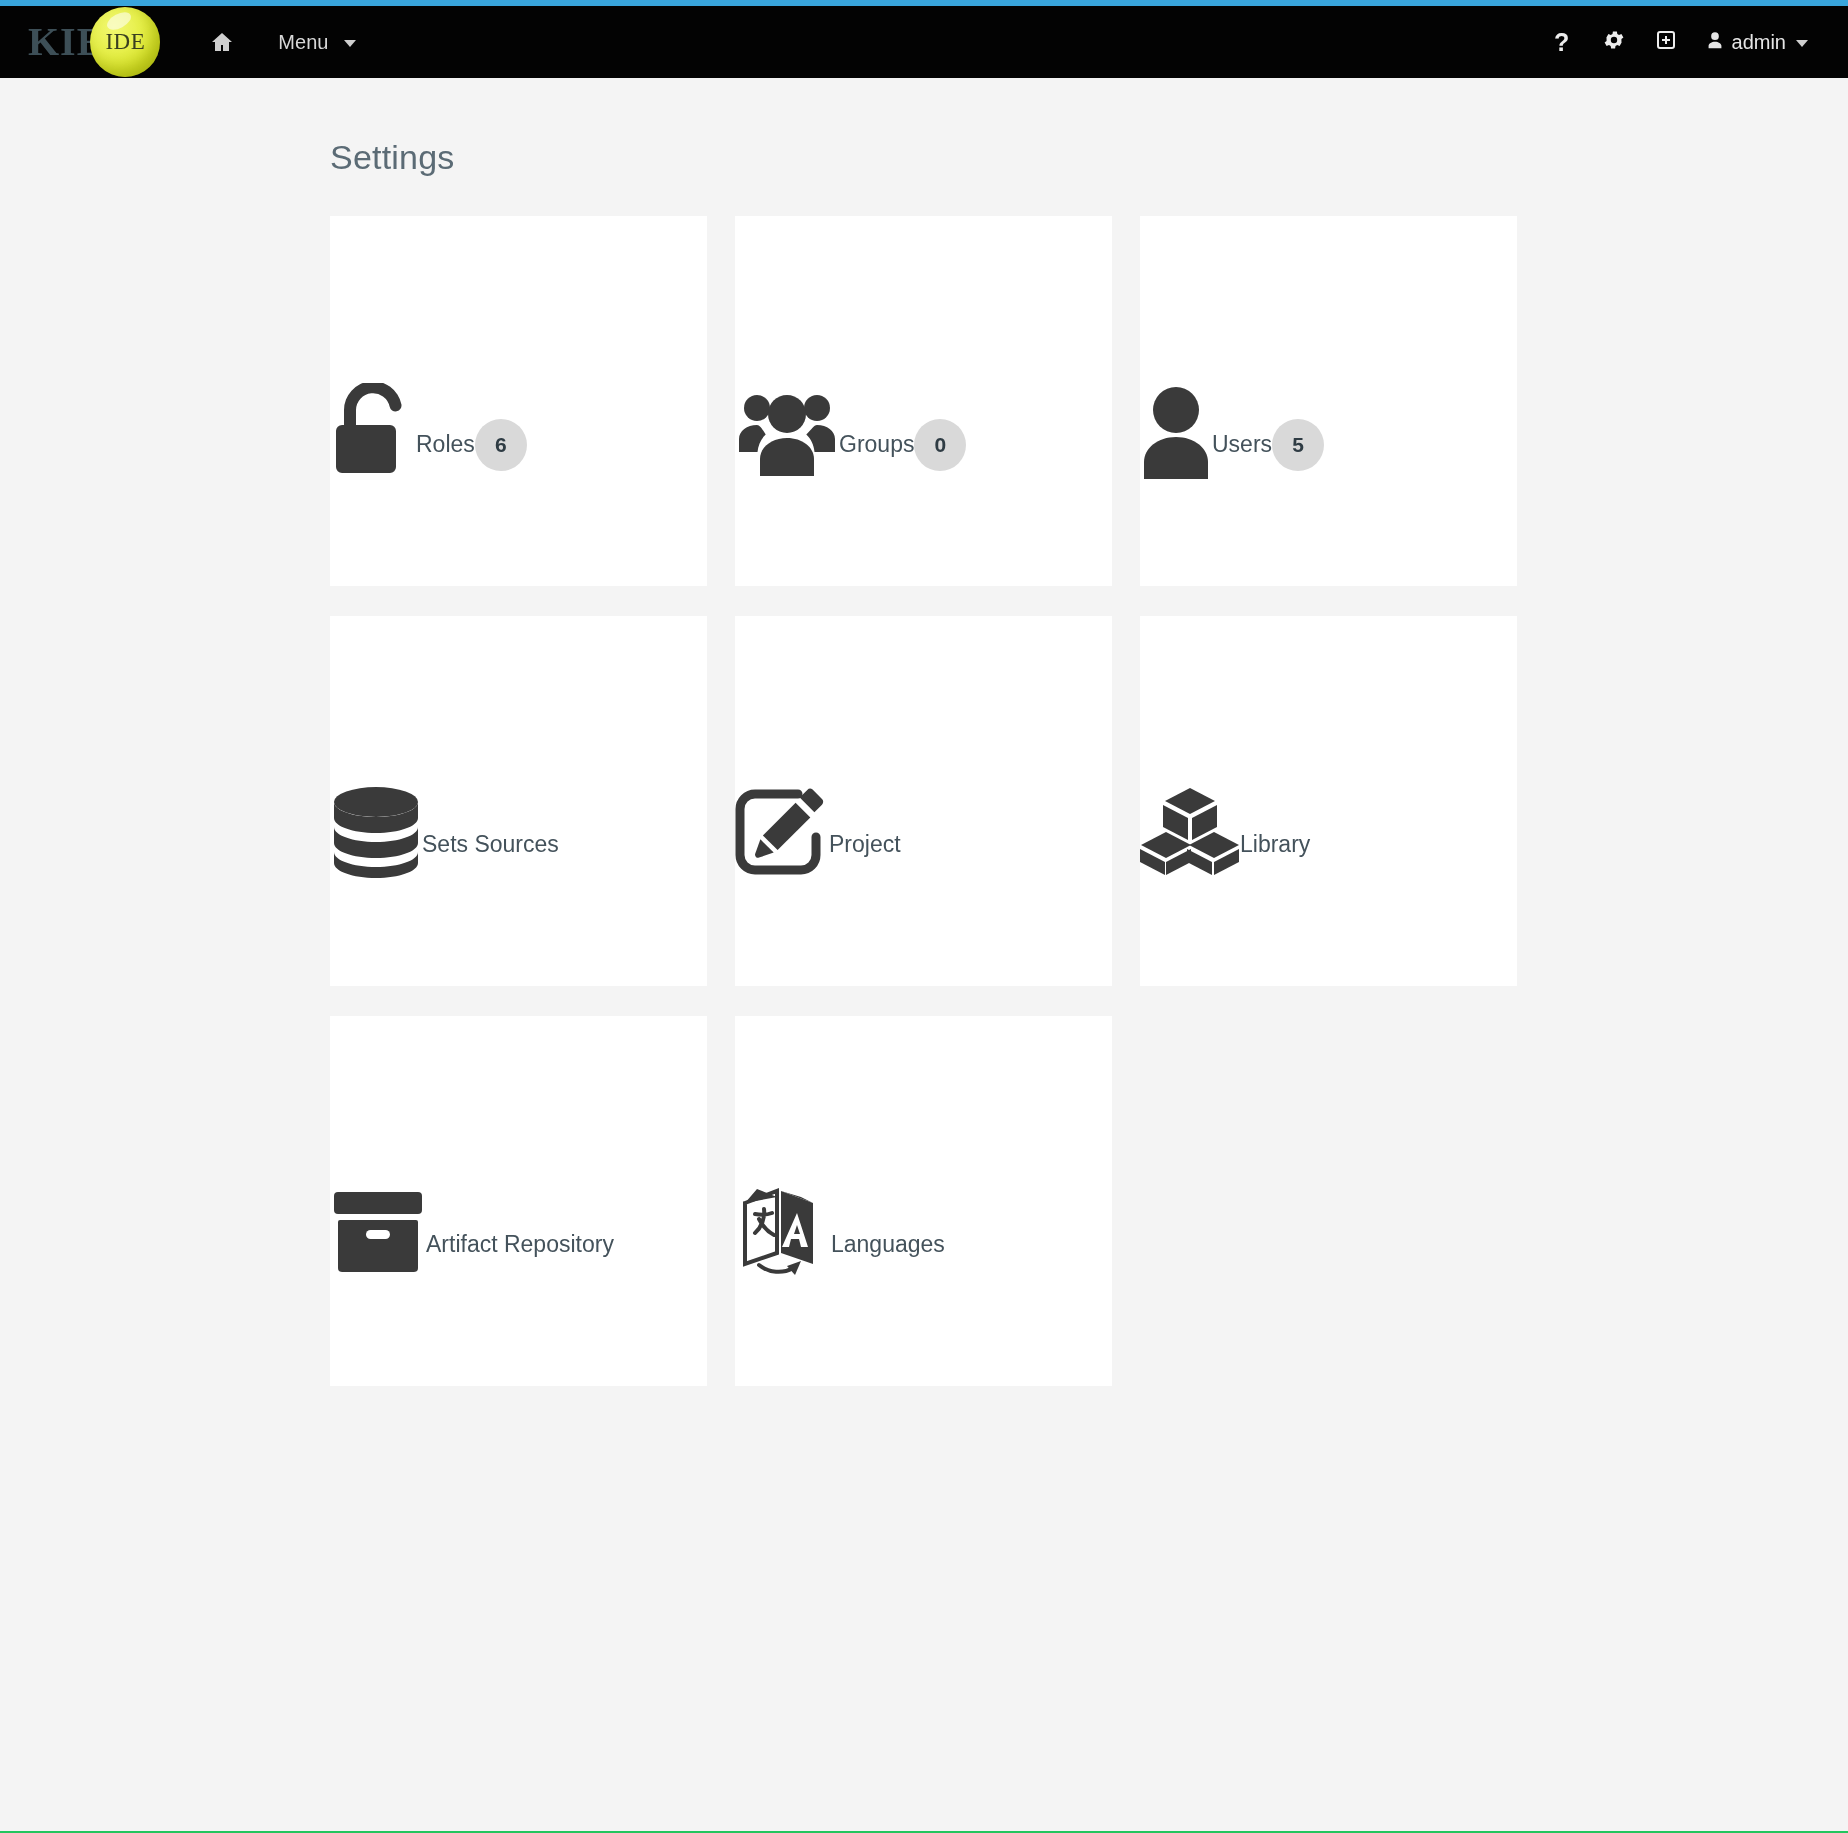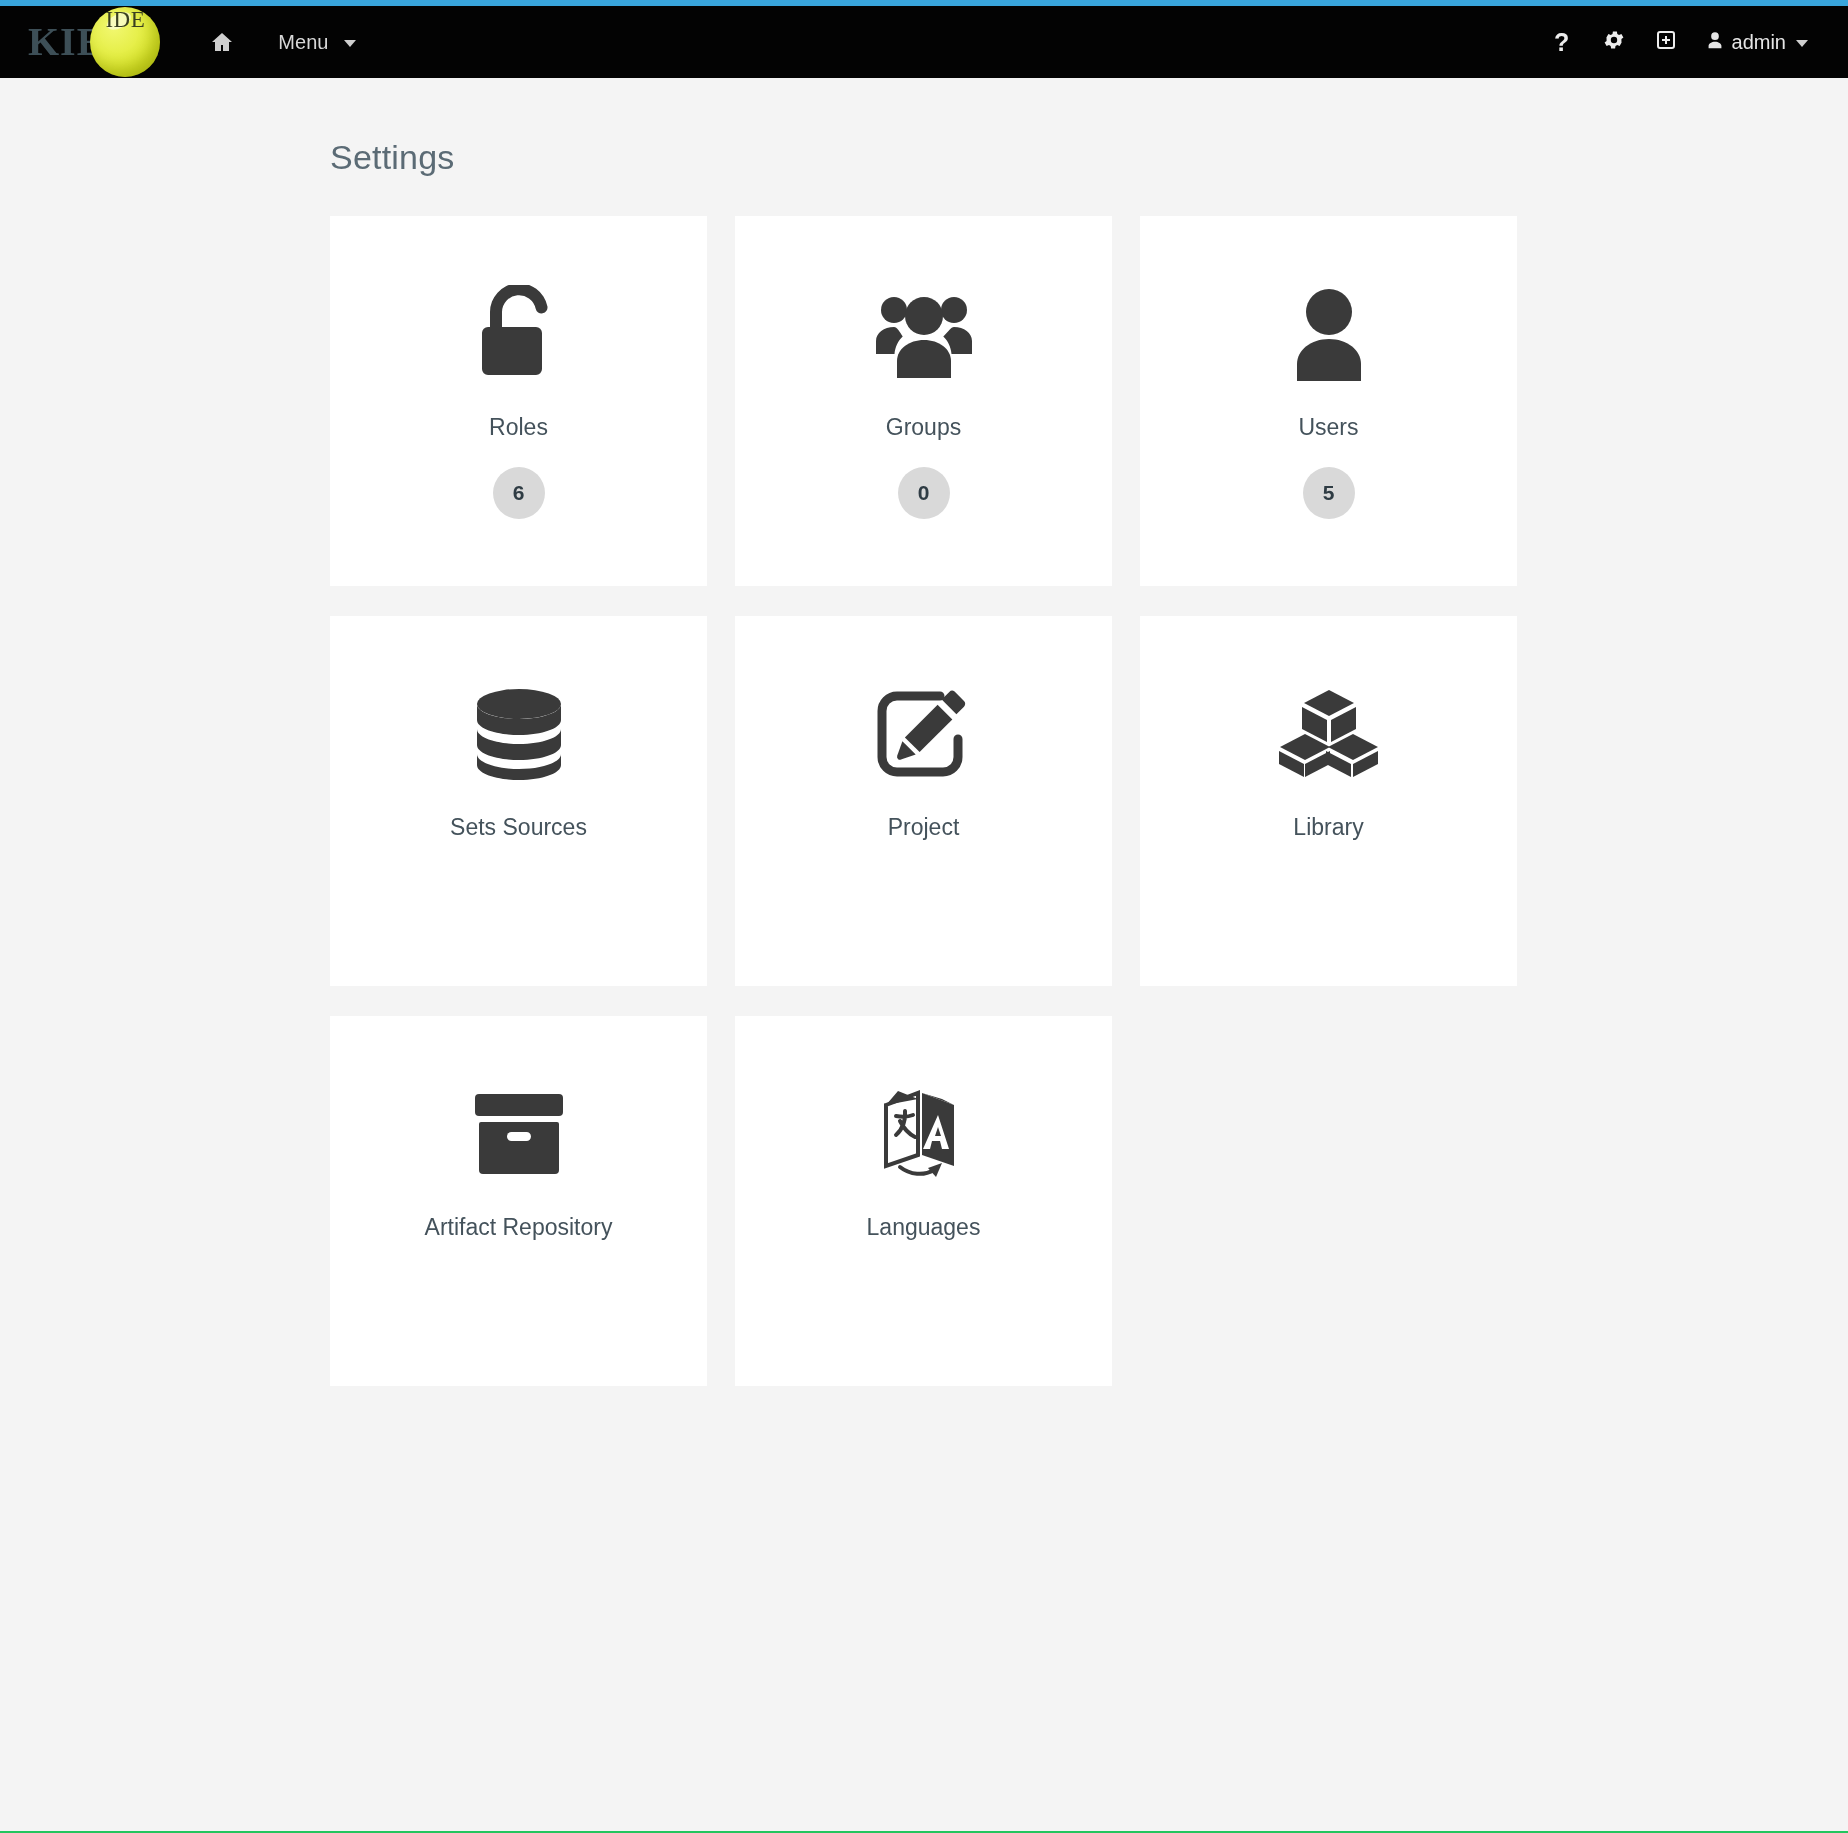--- a/index.html
+++ b/index.html
@@ -49,20 +49,21 @@
     line-height: 1;
     margin-right: -14px;
     z-index: 1;
   }
   .brand-ball {
     width: 70px; height: 70px;
     border-radius: 50%;
     background: radial-gradient(circle at 34% 28%, #f2f871 0%, #e6ef4a 38%, #d4e024 70%, #b9c616 100%);
     box-shadow: inset -6px -8px 14px rgba(120,130,0,.35);
     display: flex;
+    align-items: center;
     justify-content: center;
     position: relative;
     z-index: 2;
   }
   .brand-ball::after {
     content: "";
     position: absolute;
     top: 7px; left: 16px;
     width: 26px; height: 14px;
     border-radius: 50%;
@@ -148,21 +149,21 @@
     width: 1192px;
     display: grid;
     grid-template-columns: repeat(3, 377px);
     grid-auto-rows: 370px;
     column-gap: 28px;
     row-gap: 30px;
   }
   .tile {
     background: #ffffff;
     display: flex;
-    flex-direction: column;
+    flex-direction: row;
     align-items: center;
     cursor: pointer;
     padding-top: 62px;
   }
   .tile-icon {
     height: 112px;
     display: flex;
     align-items: center;
     justify-content: center;
     color: #3a3a3a;

